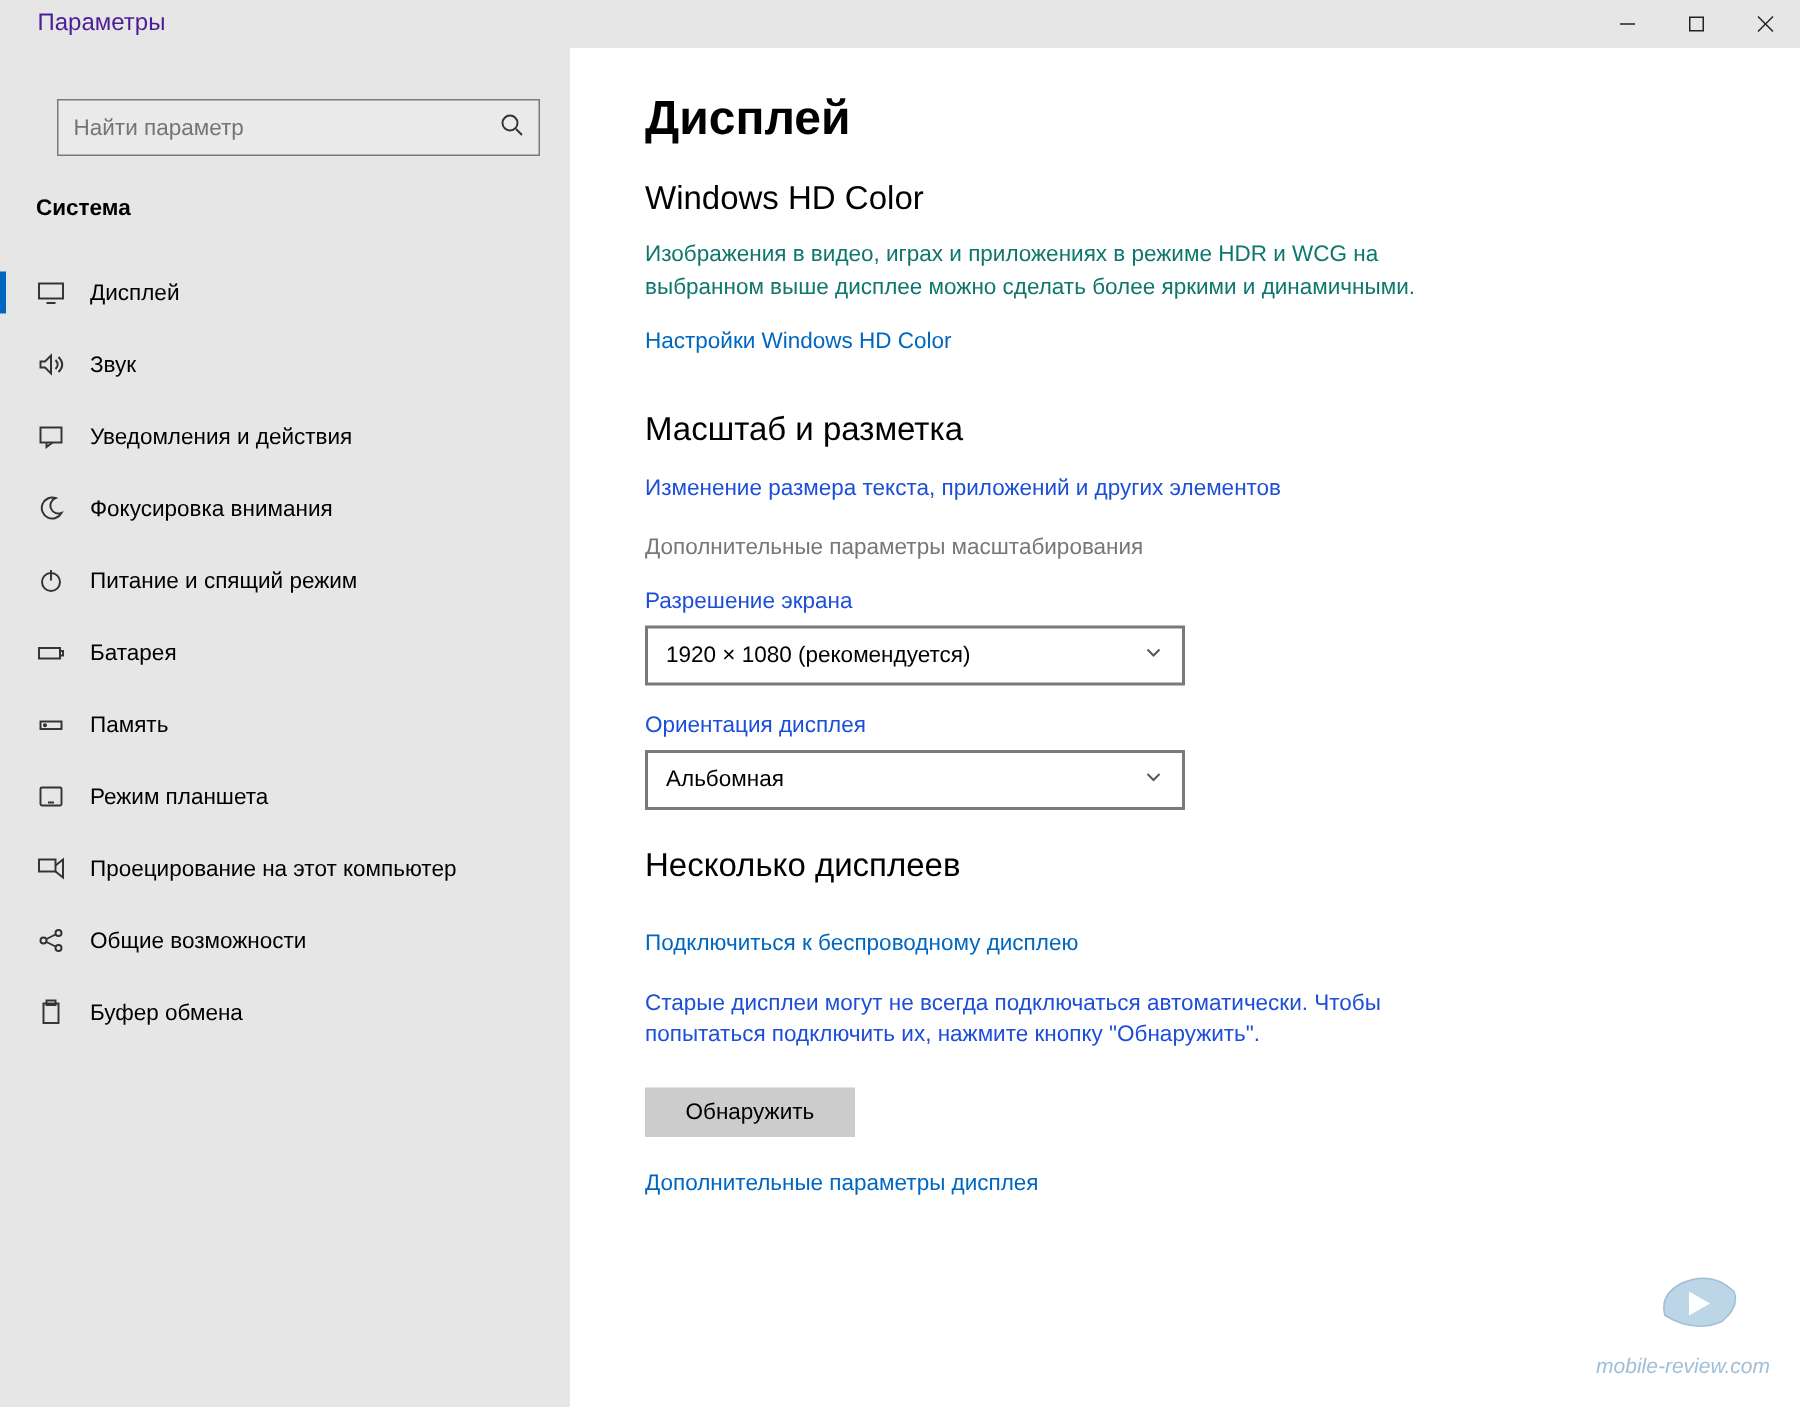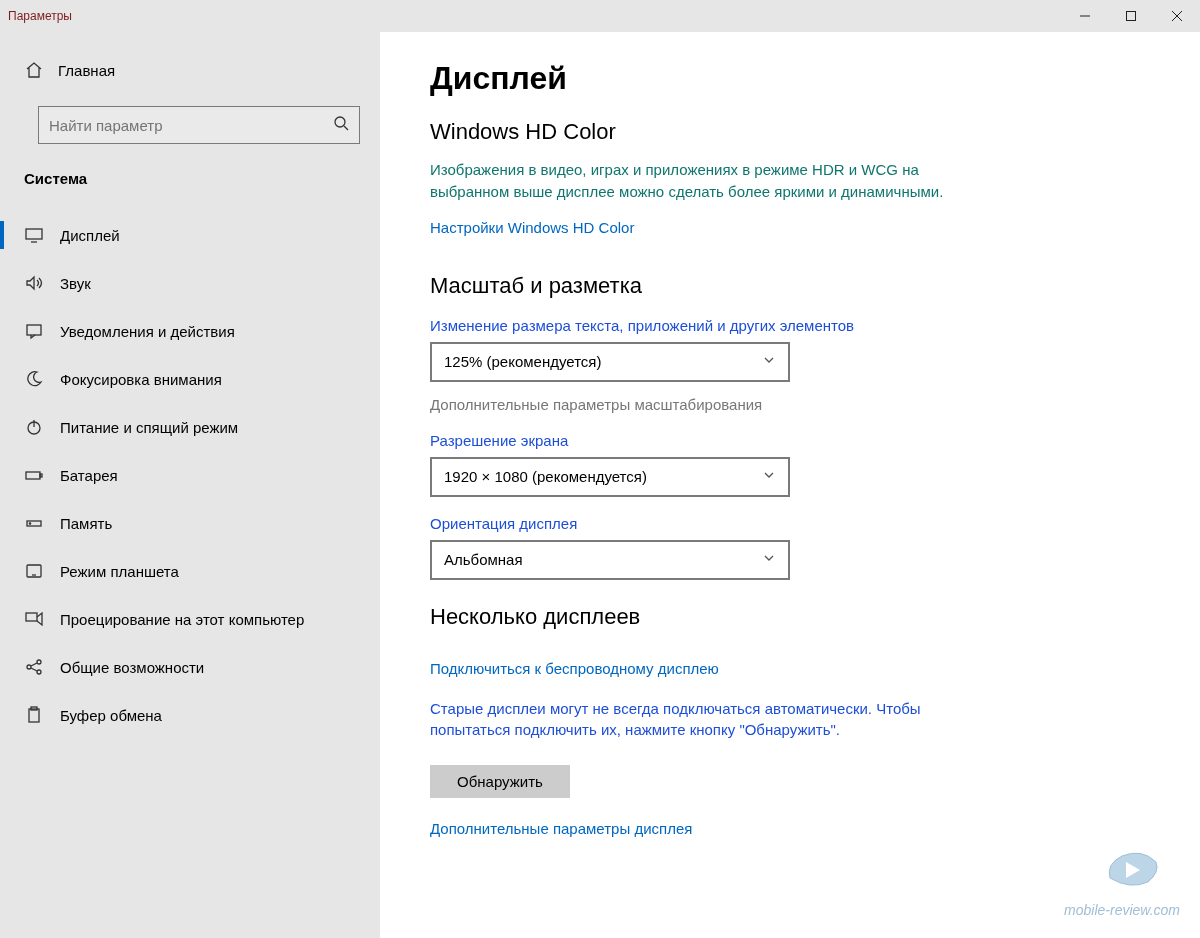--- a/index.html
+++ b/index.html
@@ -1,17 +1,17 @@
 <!DOCTYPE html>
 <html><head>
 <meta charset="utf-8">
 <style>
 * { margin: 0; padding: 0; box-sizing: border-box; font-family: "Segoe UI", Tahoma, sans-serif; }
 body { width: 1200px; height: 938px; background: #fff; overflow: hidden; display: flex; flex-direction: column; }
-.titlebar { height: 32px; background: #e6e6e6; display: flex; align-items: center; justify-content: space-between; padding-left: 8px; font-size: 12px; color: #7f1d1d; }
+.titlebar { height: 32px; background: #e6e6e6; display: flex; align-items: center; justify-content: space-between; padding-left: 25px; font-size: 16px; color: #4c1d95; }
 .titlebar-controls { display: flex; }
 .titlebar-controls div { width: 46px; height: 32px; display: flex; align-items: center; justify-content: center; }
 .titlebar-controls svg { stroke: #222; stroke-width: 1; fill: none; }
 .main-wrap { display: flex; flex: 1; min-height: 0; }
 .sidebar { width: 380px; background: #e6e6e6; padding: 18px 0 0 0; overflow: hidden; }
 .home-row { display: flex; align-items: center; gap: 14px; padding: 10px 24px; font-size: 15px; }
 .home-row .icon, .nav-item .icon { width: 20px; height: 20px; display: flex; align-items: center; justify-content: center; }
 .search-box { margin: 16px 20px 12px 38px; height: 38px; border: 1px solid #7a7a7a; background: #eaeaea; display: flex; align-items: center; padding: 0 10px; justify-content: space-between; }
 .search-box input { border: none; background: transparent; font-size: 15px; outline: none; width: 90%; color: #666; }
 .section-title { padding: 14px 24px 14px 24px; font-size: 15px; font-weight: 600; }
@@ -52,28 +52,20 @@
         <svg width="12" height="12">
           <line x1="1" y1="1" x2="11" y2="11"></line>
           <line x1="11" y1="1" x2="1" y2="11"></line>
         </svg>
       </div>
   </div>
 </div>
 
 <div class="main-wrap">
   <div class="sidebar">
-    <div class="home-row">
-      <span class="icon">
-          <svg class="ico" width="20" height="20" viewBox="0 0 20 20">
-            <path d="M3 9 L10 3 L17 9 M5 8 V17 H15 V8"></path>
-          </svg>
-        </span>
-      <span>Главная</span>
-    </div>
     <div class="search-box">
       <input placeholder="Найти параметр" style="">
       <span><svg class="ico" width="16" height="16" viewBox="0 0 16 16">
             <circle cx="7" cy="7" r="5"></circle>
             <line x1="11" y1="11" x2="15" y2="15"></line>
           </svg></span>
     </div>
     <div class="section-title">Система</div>
     <div class="nav-list">
       <div class="nav-item selected">
@@ -183,26 +175,20 @@
 
   <div class="content">
     <div class="page-title">Дисплей</div>
 
     <div class="section-h">Windows HD Color</div>
     <div class="desc">Изображения в видео, играх и приложениях в режиме HDR и WCG на выбранном выше дисплее можно сделать более яркими и динамичными.</div>
     <a class="link">Настройки Windows HD Color</a>
 
     <div class="section-h" style="margin-top:36px">Масштаб и разметка</div>
     <div class="label">Изменение размера текста, приложений и других элементов</div>
-    <div class="dropdown">
-      <span>125% (рекомендуется)</span>
-      <span class="chevron"><svg width="14" height="14" viewBox="0 0 14 14">
-            <path d="M3 5 L7 9 L11 5"></path>
-          </svg></span>
-    </div>
     <a class="gray-link">Дополнительные параметры масштабирования</a>
 
     <div class="label">Разрешение экрана</div>
     <div class="dropdown">
       <span>1920 × 1080 (рекомендуется)</span>
       <span class="chevron"><svg width="14" height="14" viewBox="0 0 14 14">
             <path d="M3 5 L7 9 L11 5"></path>
           </svg></span>
     </div>
 

